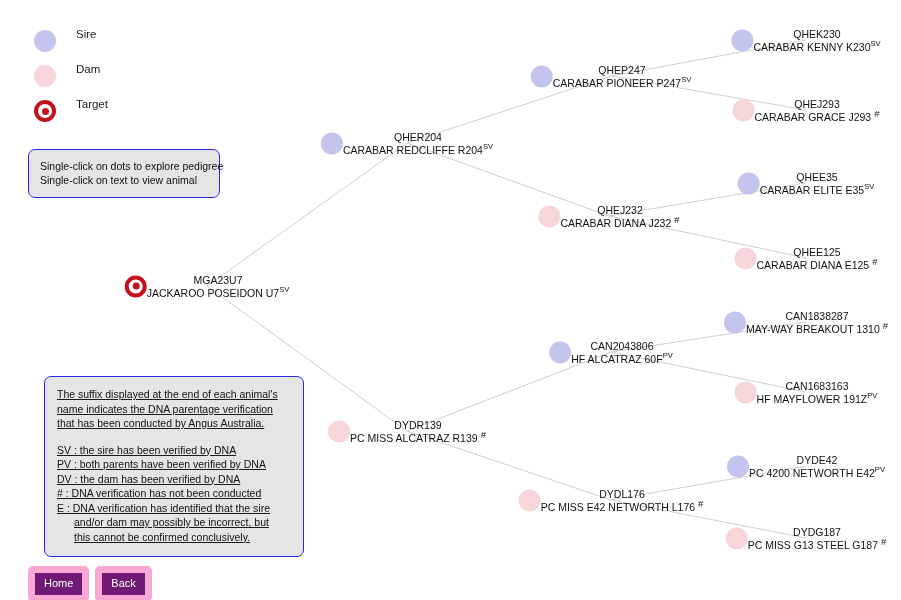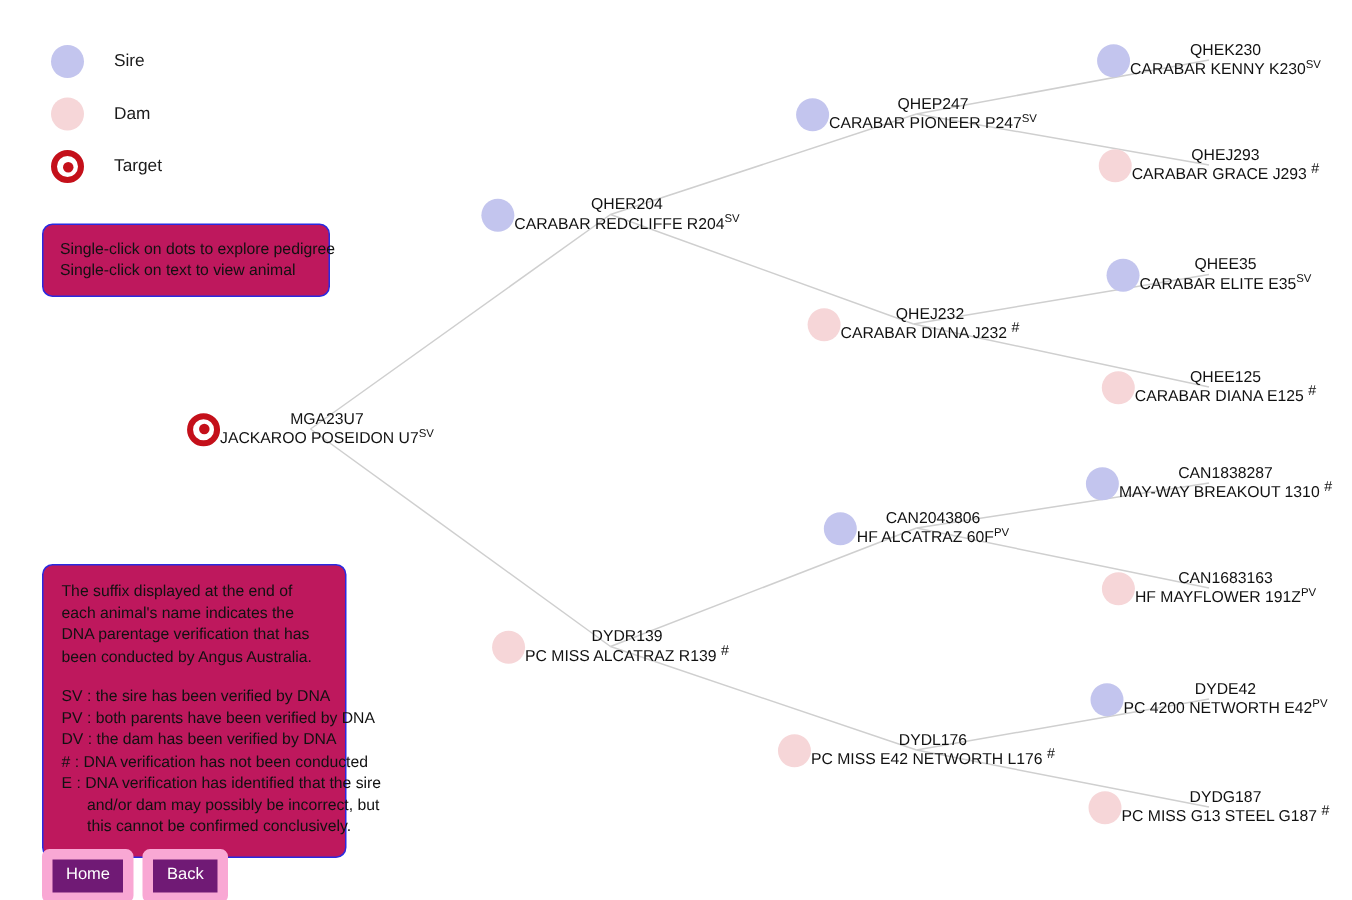--- a/index.html
+++ b/index.html
@@ -37,21 +37,20 @@
   }
 
   
   .legend {
     position: absolute;
     left: 28px;
     top: 28px;
   }
   .legend-row {
     display: flex;
-    align-items: center;
     height: 26px;
     margin-bottom: 9px;
   }
   .legend-swatch-wrap {
     width: 34px;
     display: flex;
     justify-content: center;
     align-items: center;
   }
   .swatch-dot {
@@ -85,40 +84,41 @@
     margin-left: 14px;
     font-size: 11.5px;
     color: #1b1b1b;
   }
 
   
   .info-box {
     position: absolute;
     border: 1px solid #2a2ae0;
     border-radius: 7px;
-    background: #be185d;
+    background: #e5e5e5;
     box-sizing: border-box;
   }
   #hint-box {
     left: 28px;
     top: 149px;
     width: 192px;
     padding: 9px 11px 10px 11px;
   }
   #hint-box .hint-line {
     font-size: 10.5px;
     line-height: 14px;
     color: #111111;
     white-space: nowrap;
   }
   #dna-box {
-    left: 28px;
+    left: 44px;
     top: 376px;
-    width: 203px;
+    width: 260px;
     padding: 10px 12px 12px 12px;
+    text-decoration: underline;
   }
   #dna-box .dna-para {
     font-size: 10.5px;
     line-height: 14.5px;
     color: #111111;
     margin: 0 0 12px 0;
   }
   #dna-box .dna-item {
     font-size: 10.5px;
     line-height: 14.5px;

